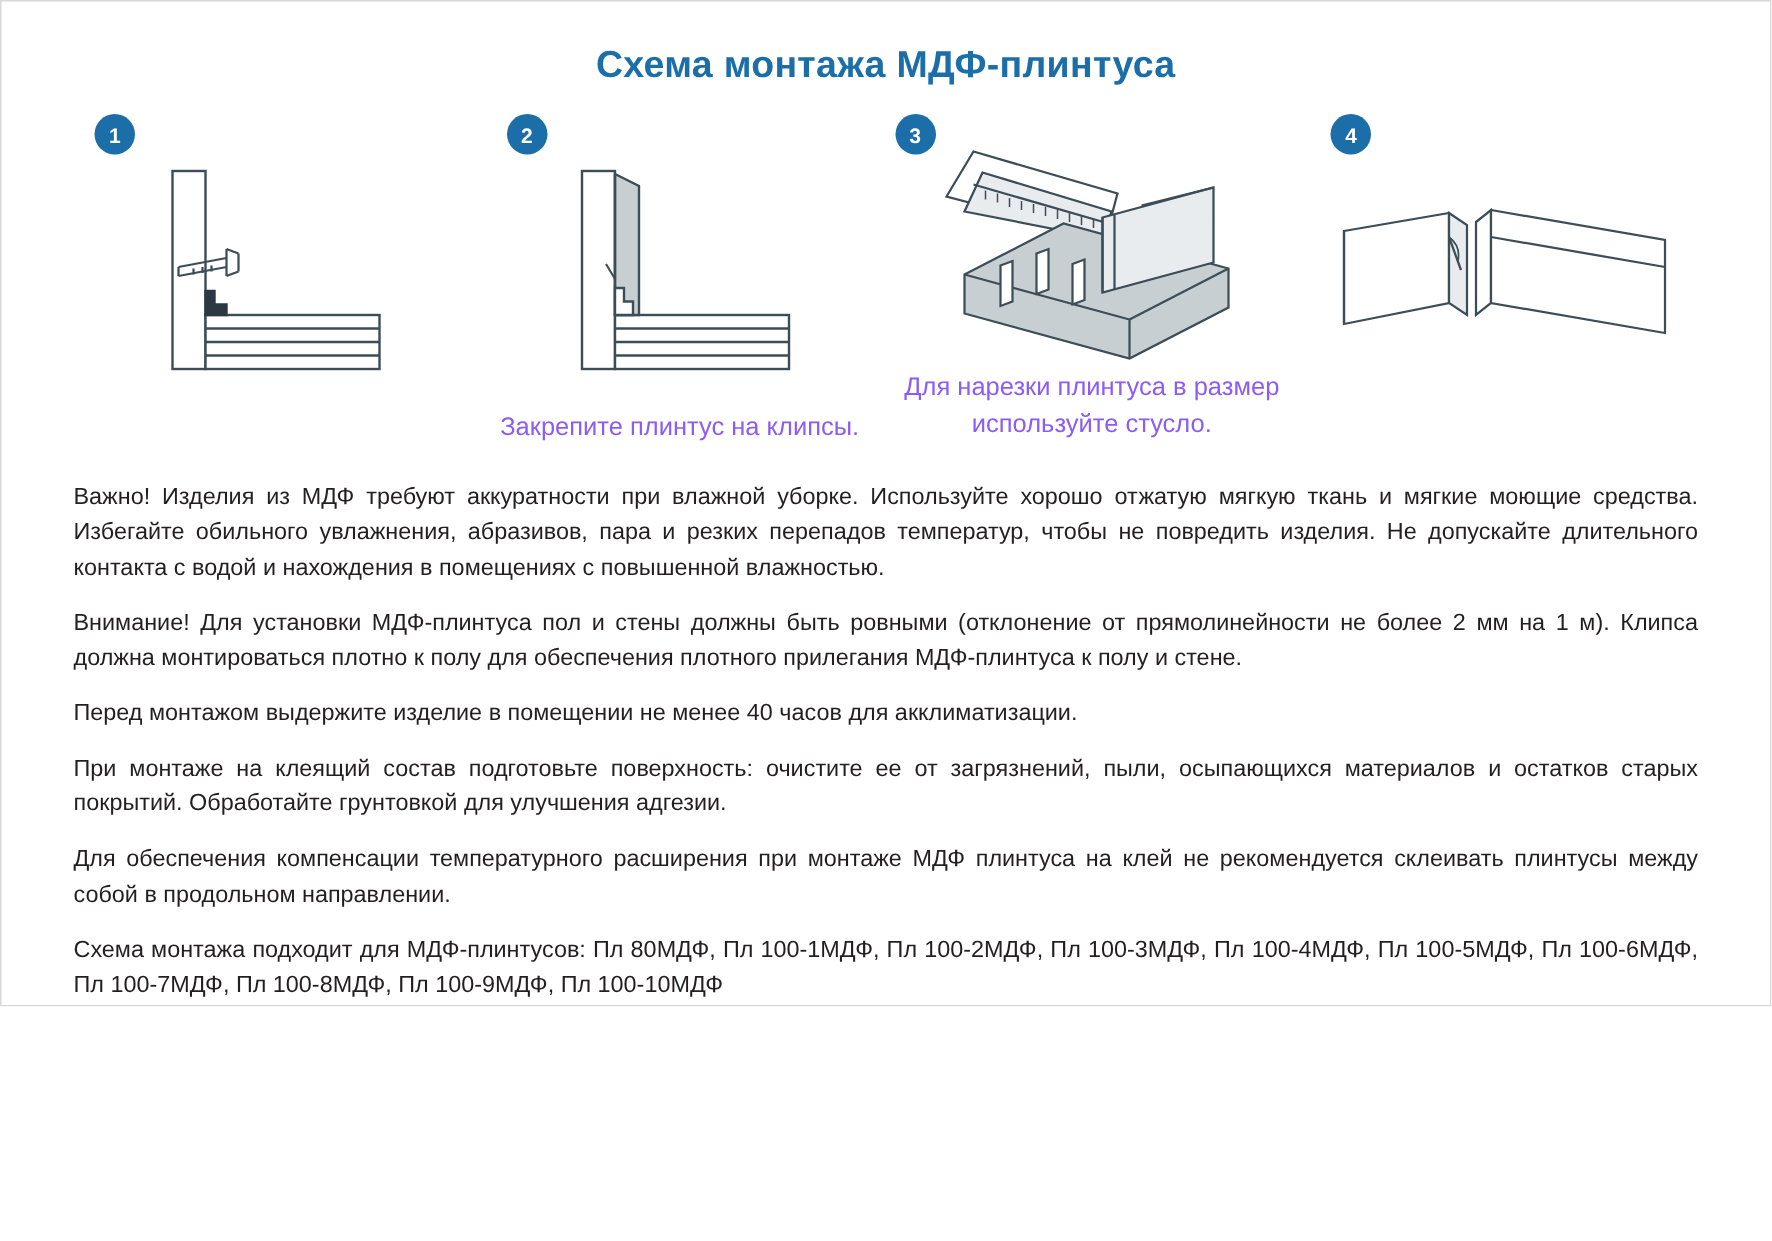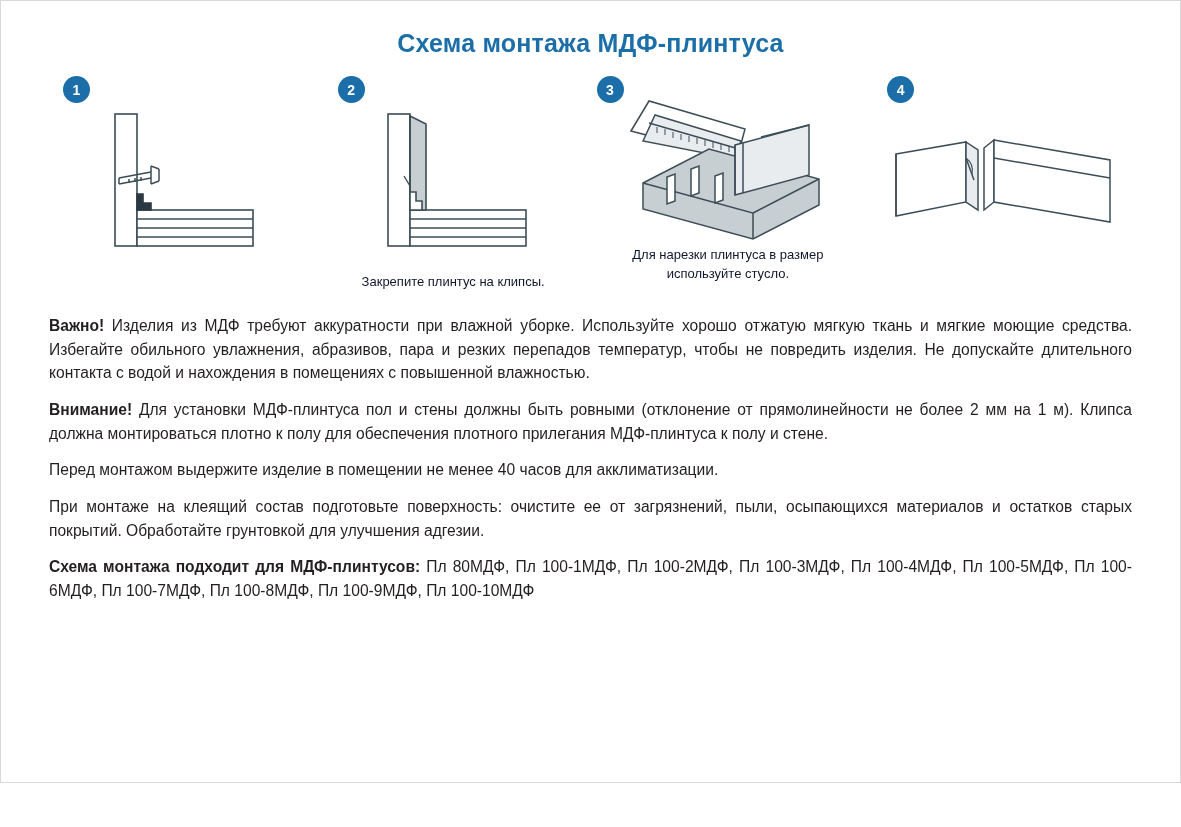--- a/index.html
+++ b/index.html
@@ -7,21 +7,21 @@
     padding: 0;
     background: #ffffff;
   }
   body {
     font-family: "Liberation Sans", sans-serif;
     color: #231f20;
   }
   .page {
     position: relative;
     width: 1181px;
-    height: 783px;
+    height: 671px;
     margin: 0 auto;
     background: #ffffff;
     border: 1px solid #d8d8d8;
     box-sizing: border-box;
     overflow: hidden;
   }
   .title {
     text-align: center;
     font-size: 25px;
     font-weight: bold;
@@ -59,39 +59,39 @@
   }
   .art {
     height: 170px;
     display: flex;
     align-items: center;
     justify-content: center;
     width: 100%;
   }
   .caption {
     text-align: center;
-    font-size: 13px;
+    font-size: 17px;
     line-height: 1.45;
-    color: #0f172a;
+    color: #8b5cf6;
     padding: 0 6px;
   }
   .body-text {
     padding: 0 48px;
     margin-top: 22px;
     box-sizing: border-box;
   }
   .para {
     font-size: 15.6px;
     line-height: 1.52;
     text-align: justify;
     margin-bottom: 13px;
     color: #231f20;
   }
   .para b {
-    font-weight: bold;
+    font-weight: normal;
   }
   .para:last-child {
     margin-bottom: 0;
   }
   svg { display: block; }
 </style>
 </head>
 <body>
 
 <div class="page">
@@ -226,17 +226,20 @@
     <div class="para">
       <b>Внимание!</b><span> Для установки МДФ-плинтуса пол и стены должны быть ровными (отклонение от прямолинейности не более 2 мм на 1 м). Клипса должна монтироваться плотно к полу для обеспечения плотного прилегания МДФ-плинтуса к полу и стене.</span>
     </div>
     <div class="para">
       <span>Перед монтажом выдержите изделие в помещении не менее 40 часов для акклиматизации.</span>
     </div>
     <div class="para">
       <span>При монтаже на клеящий состав подготовьте поверхность: очистите ее от загрязнений, пыли, осыпающихся материалов и остатков старых покрытий. Обработайте грунтовкой для улучшения адгезии.</span>
     </div>
     <div class="para">
+      <span>Для обеспечения компенсации температурного расширения при монтаже МДФ плинтуса на клей не рекомендуется склеивать плинтусы между собой в продольном направлении.</span>
+    </div>
+    <div class="para">
       <b>Схема монтажа подходит для МДФ-плинтусов:</b><span> Пл 80МДФ, Пл 100-1МДФ, Пл 100-2МДФ, Пл 100-3МДФ, Пл 100-4МДФ, Пл 100-5МДФ, Пл 100-6МДФ, Пл 100-7МДФ, Пл 100-8МДФ, Пл 100-9МДФ, Пл 100-10МДФ</span>
     </div>
   </div>
 
 </div>
 
 </body></html>

